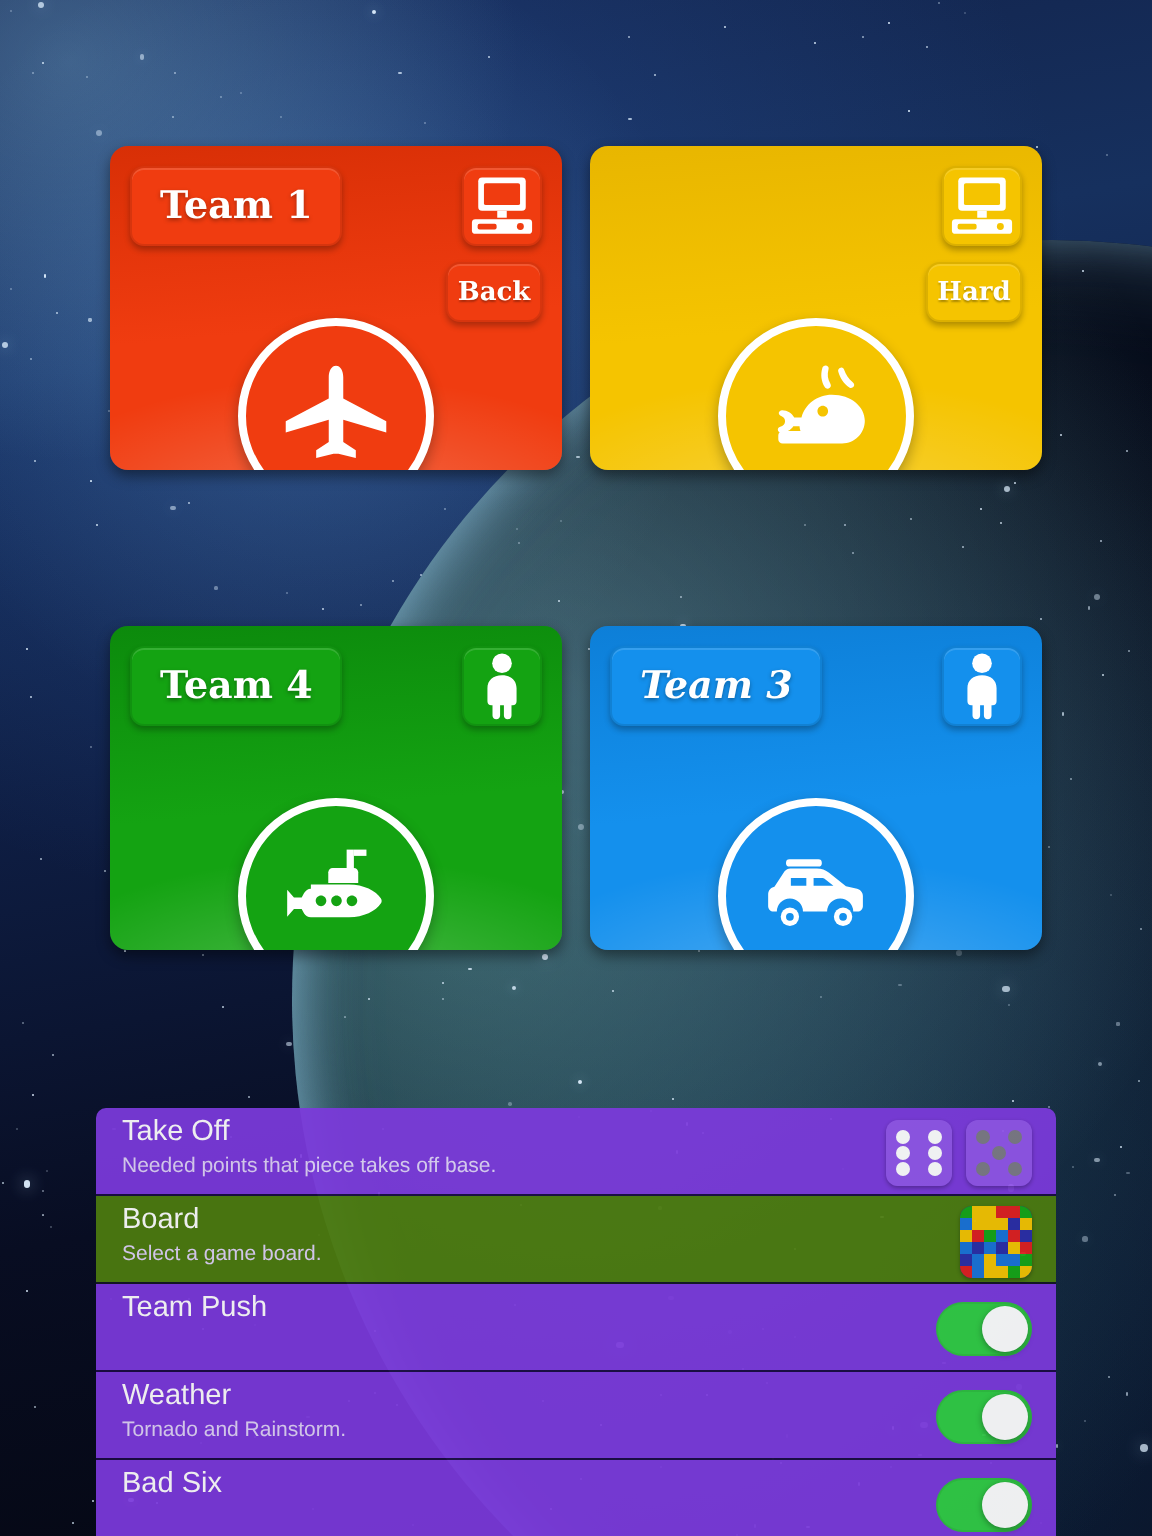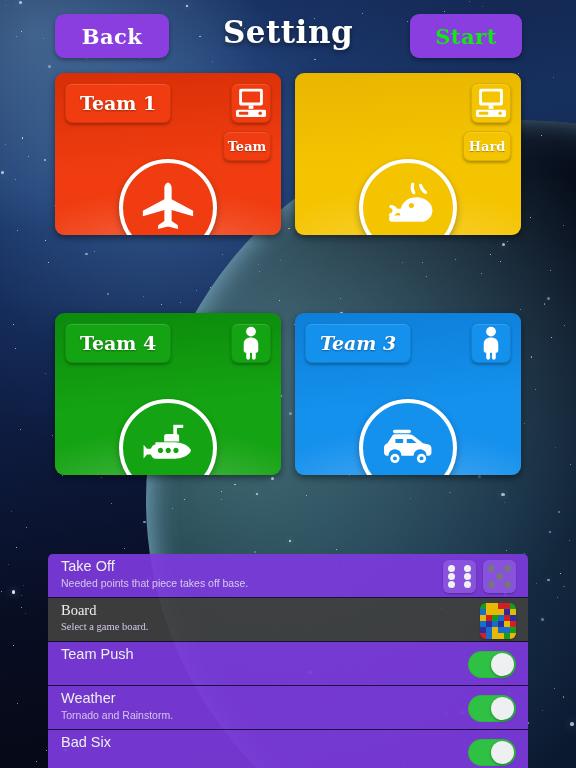--- a/index.html
+++ b/index.html
@@ -507,47 +507,38 @@
       <i style="left:176.1px;top:207.9px;width:0.7px;height:0.7px;opacity:0.45;"></i>
       <i style="left:11.8px;top:590.0px;width:3.6px;height:3.6px;opacity:0.94;box-shadow:0 0 7.9px rgba(190,225,255,0.75);"></i>
       <i style="left:507.3px;top:241.3px;width:0.9px;height:0.9px;opacity:0.92;"></i>
       <i style="left:159.1px;top:616.8px;width:1.1px;height:1.1px;opacity:0.31;"></i>
       <i style="left:105.3px;top:430.0px;width:1.5px;height:1.5px;opacity:0.79;"></i>
       <i style="left:107.1px;top:293.1px;width:1.5px;height:1.5px;opacity:0.41;"></i>
       <i style="left:260.2px;top:601.5px;width:1.0px;height:1.0px;opacity:0.64;"></i>
       <i style="left:377.0px;top:762.3px;width:1.4px;height:1.4px;opacity:0.49;"></i>
     </div>
 
-  <div class="header">
-    <div class="hdr-btn" id="back-btn" style="background: rgb(138, 62, 224);">
-      <span>Back</span>
-    </div>
-    <div class="title">Setting</div>
-    <div class="hdr-btn" id="start-btn" style="background: rgb(138, 62, 224);">
-      <span style="color: rgb(18, 232, 18);">Start</span>
-    </div>
-  </div>
 
   <div class="card" id="card-t1" style="background: linear-gradient(175deg, rgb(216, 47, 6) 0%, rgb(240, 60, 16) 55%, rgb(240, 60, 16) 100%);">
     <div class="glow"></div>
     <div class="name-btn" style="background: rgb(240, 60, 16); border: 1px solid rgba(0, 0, 0, 0.1);">
       <span>Team 1</span>
     </div>
     <div class="ctrl-btn player-btn" style="background: rgb(240, 60, 16); border: 1px solid rgba(0, 0, 0, 0.1);">
       <svg viewBox="0 0 24 24">
         <rect x="4.5" y="3" width="15" height="10.5" rx="1.2"></rect>
         <rect x="6.3" y="4.8" width="11.4" height="6.9" rx="0.6" fill="#f03c10"></rect>
         <rect x="10.5" y="13.5" width="3" height="2.2"></rect>
         <rect x="2.5" y="16.2" width="19" height="4.6" rx="1.1"></rect>
         <rect x="4.3" y="17.6" width="6" height="1.8" rx="0.6" fill="#f03c10"></rect>
         <circle cx="17.8" cy="18.5" r="1.1" fill="#f03c10"></circle>
       </svg>
     </div>
     <div class="ctrl-btn diff-btn" style="background: rgb(240, 60, 16); border: 1px solid rgba(0, 0, 0, 0.1);">
-      <span>Team</span>
+      <span>Back</span>
     </div>
     <div class="emblem" style="background: rgb(240, 60, 16);">
       <svg viewBox="0 0 24 24">
         <path d="M12 1.6c-.9 0-1.5 1-1.5 2.4v4.4L1.6 13.1v2.3l8.9-2.6v4.6l-2.6 1.7v1.6l3.6-.9h1l3.6.9v-1.6l-2.6-1.7v-4.6l8.9 2.6v-2.3l-8.9-4.7V4c0-1.4-.6-2.4-1.5-2.4z"></path>
       </svg>
     </div>
   </div>
 
   <div class="card" id="card-t2" style="background: linear-gradient(175deg, rgb(232, 182, 0) 0%, rgb(245, 196, 0) 55%, rgb(245, 196, 0) 100%);">
     <div class="glow"></div>
@@ -639,21 +630,21 @@
         <span class="pip"></span>
         <span></span>
         <span class="pip"></span>
         <span></span>
         <span class="pip"></span>
         <span></span>
         <span class="pip"></span>
       </div>
     </div>
 
-    <div class="srow" style="background: #404040; opacity: 0.93; font-family: Liberation Serif, serif;">
+    <div class="srow" style="background: #4d7c0f; opacity: 0.93;">
       <div class="s-title">Board</div>
       <div class="s-sub">Select a game board.</div>
       <div class="board-thumb" id="board-thumb">
           <i style="background:#16a616"></i>
           <i style="background:#f5c400"></i>
           <i style="background:#f5c400"></i>
           <i style="background:#e02020"></i>
           <i style="background:#e02020"></i>
           <i style="background:#16a616"></i>
           <i style="background:#1a73d8"></i>

